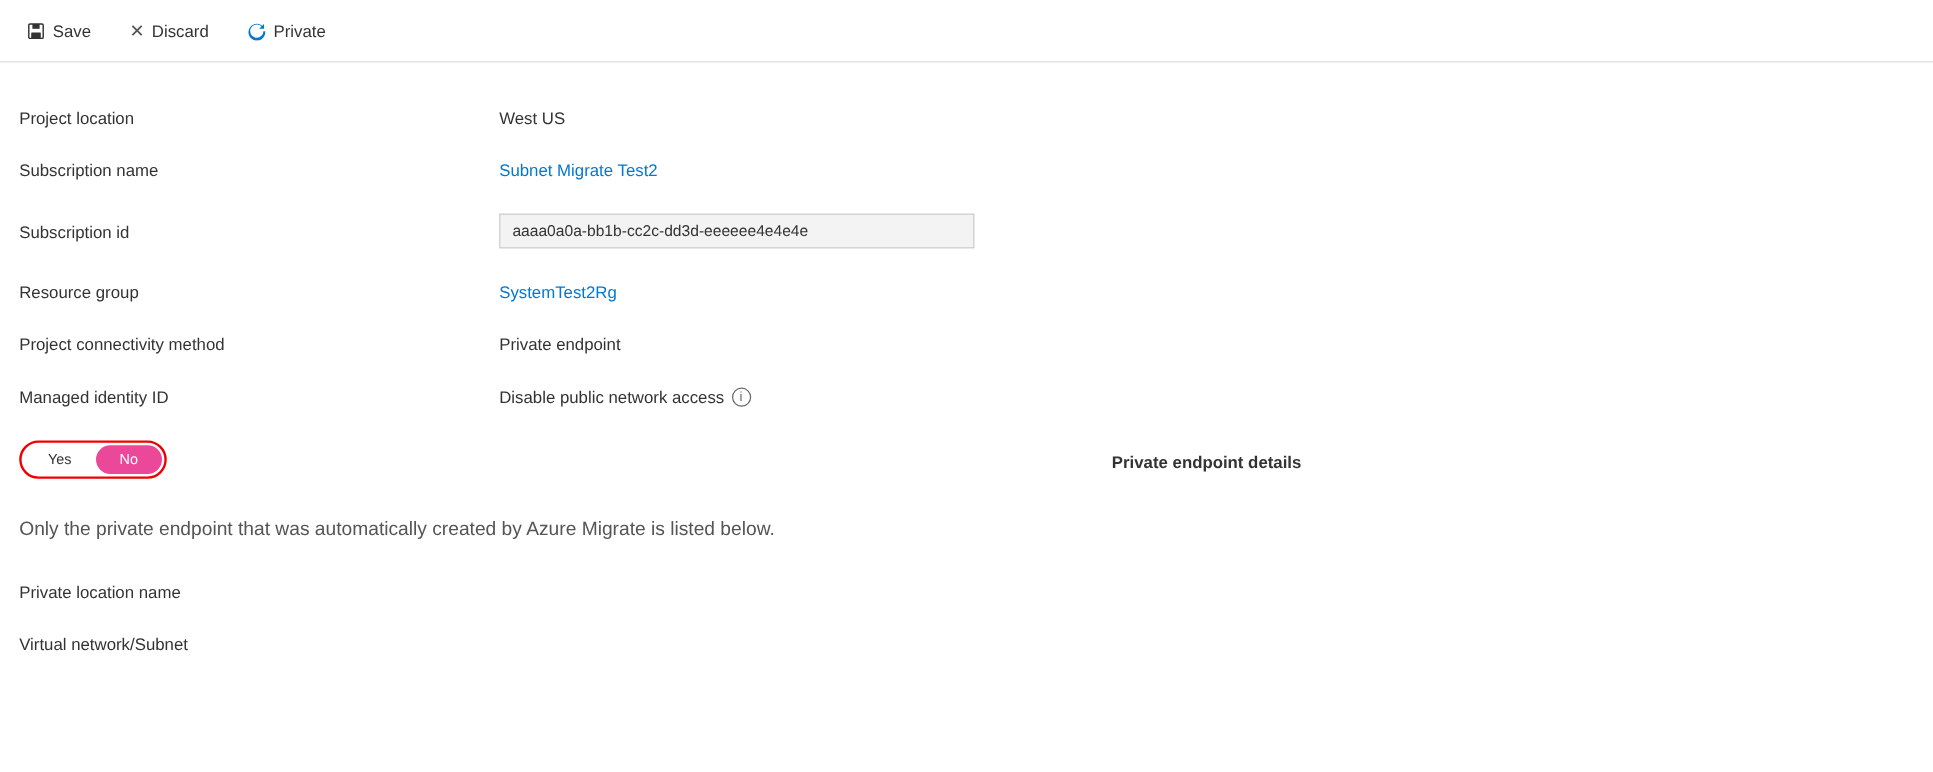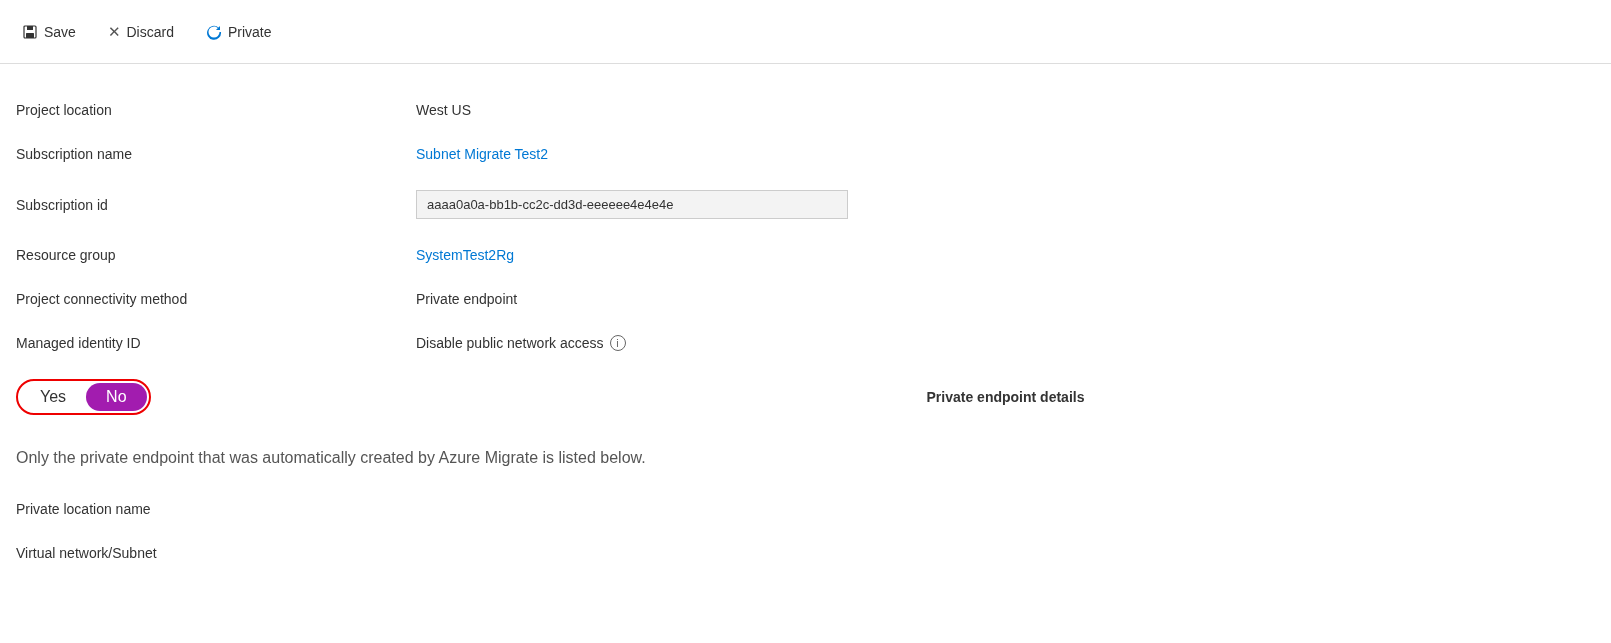--- a/index.html
+++ b/index.html
@@ -10,21 +10,21 @@
     body {
       font-family: 'Segoe UI', Arial, sans-serif;
       font-size: 14px;
       color: #333;
       background: #fff;
     }
     .toolbar {
       display: flex;
       align-items: center;
       padding: 0 16px;
-      height: 64px;
+      height: 52px;
       border-bottom: 1px solid #ddd;
       gap: 20px;
     }
     .toolbar-btn {
       display: flex;
       align-items: center;
       gap: 6px;
       background: none;
       border: none;
       cursor: pointer;
@@ -59,21 +59,21 @@
     }
     .prop-value.link {
       color: #0078d4;
       cursor: pointer;
     }
     .subscription-id-box {
       background: #f3f3f3;
       border: 1px solid #ccc;
       padding: 6px 10px;
       font-size: 13px;
-      width: 432px;
+      width: 396px;
       display: inline-block;
     }
     .info-icon {
       display: inline-flex;
       align-items: center;
       justify-content: center;
       width: 16px;
       height: 16px;
       border: 1px solid #666;
       border-radius: 50%;
@@ -87,30 +87,30 @@
       align-items: center;
       border: 2px solid #e00;
       border-radius: 20px;
       overflow: hidden;
       padding: 2px;
     }
     .toggle-option {
       padding: 5px 20px;
       border-radius: 16px;
       cursor: pointer;
-      font-size: 16px;
+      font-size: 12px;
       border: none;
       background: none;
     }
     .toggle-option.inactive {
       background: #fff;
       color: #333;
     }
     .toggle-option.active {
-      background: #a21caf;
+      background: #ec4899;
       color: #fff;
     }
     .section-title {
       font-weight: 700;
       margin-top: 8px;
       margin-bottom: 4px;
       text-align: center;
     }
     .section-description {
       color: #555;

